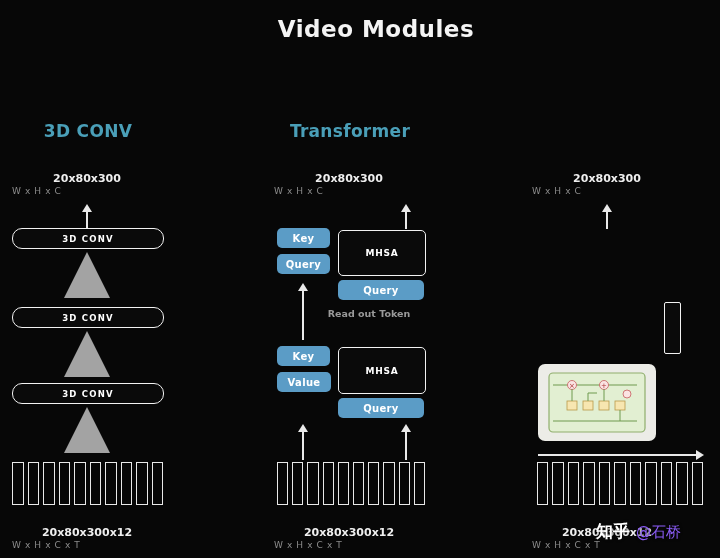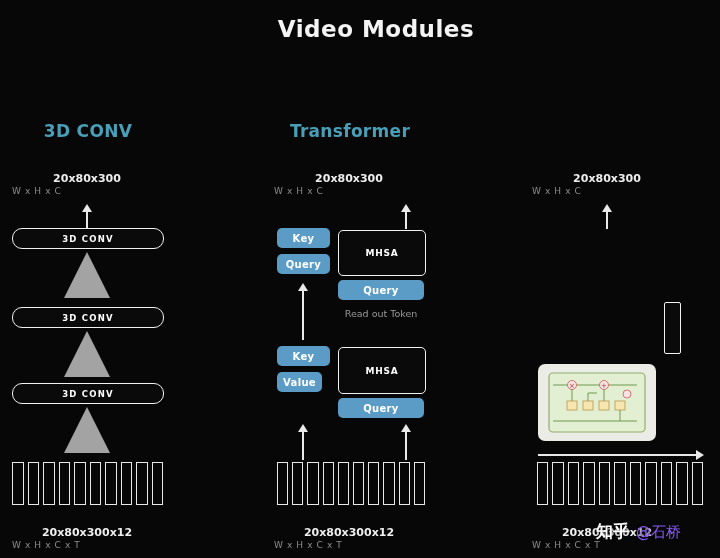--- a/index.html
+++ b/index.html
@@ -83,29 +83,29 @@
 
   <div class="abs arrow-up" style="left:400px;top:204px;width:12px;height:25px;">
       <div class="head"></div>
       <div class="shaft"></div>
     </div>
 
   <div class="abs blue" style="left:277px;top:228px;width:53px;height:20px;">Key</div>
   <div class="abs blue" style="left:277px;top:254px;width:53px;height:20px;">Query</div>
   <div class="abs mhsa" style="left:338px;top:230px;width:86px;height:44px;">MHSA</div>
   <div class="abs blue" style="left:338px;top:280px;width:86px;height:20px;">Query</div>
-  <div class="abs readout" style="left:321px;top:308px;width:120px;">Read out Token</div>
+  <div class="abs readout" style="left:309px;top:308px;width:120px;font-weight:bold;">Read out Token</div>
 
   <div class="abs arrow-up" style="left:297px;top:283px;width:12px;height:57px;">
       <div class="head"></div>
       <div class="shaft"></div>
     </div>
 
   <div class="abs blue" style="left:277px;top:346px;width:53px;height:20px;">Key</div>
-  <div class="abs blue" style="left:277px;top:372px;width:45px;height:20px;">Value</div>
+  <div class="abs blue" style="left:277px;top:372px;width:54px;height:20px;">Value</div>
   <div class="abs mhsa" style="left:338px;top:347px;width:86px;height:45px;">MHSA</div>
   <div class="abs blue" style="left:338px;top:398px;width:86px;height:20px;">Query</div>
 
   <div class="abs arrow-up" style="left:297px;top:424px;width:12px;height:36px;">
       <div class="head"></div>
       <div class="shaft"></div>
     </div>
   <div class="abs arrow-up" style="left:400px;top:424px;width:12px;height:36px;">
       <div class="head"></div>
       <div class="shaft"></div>

